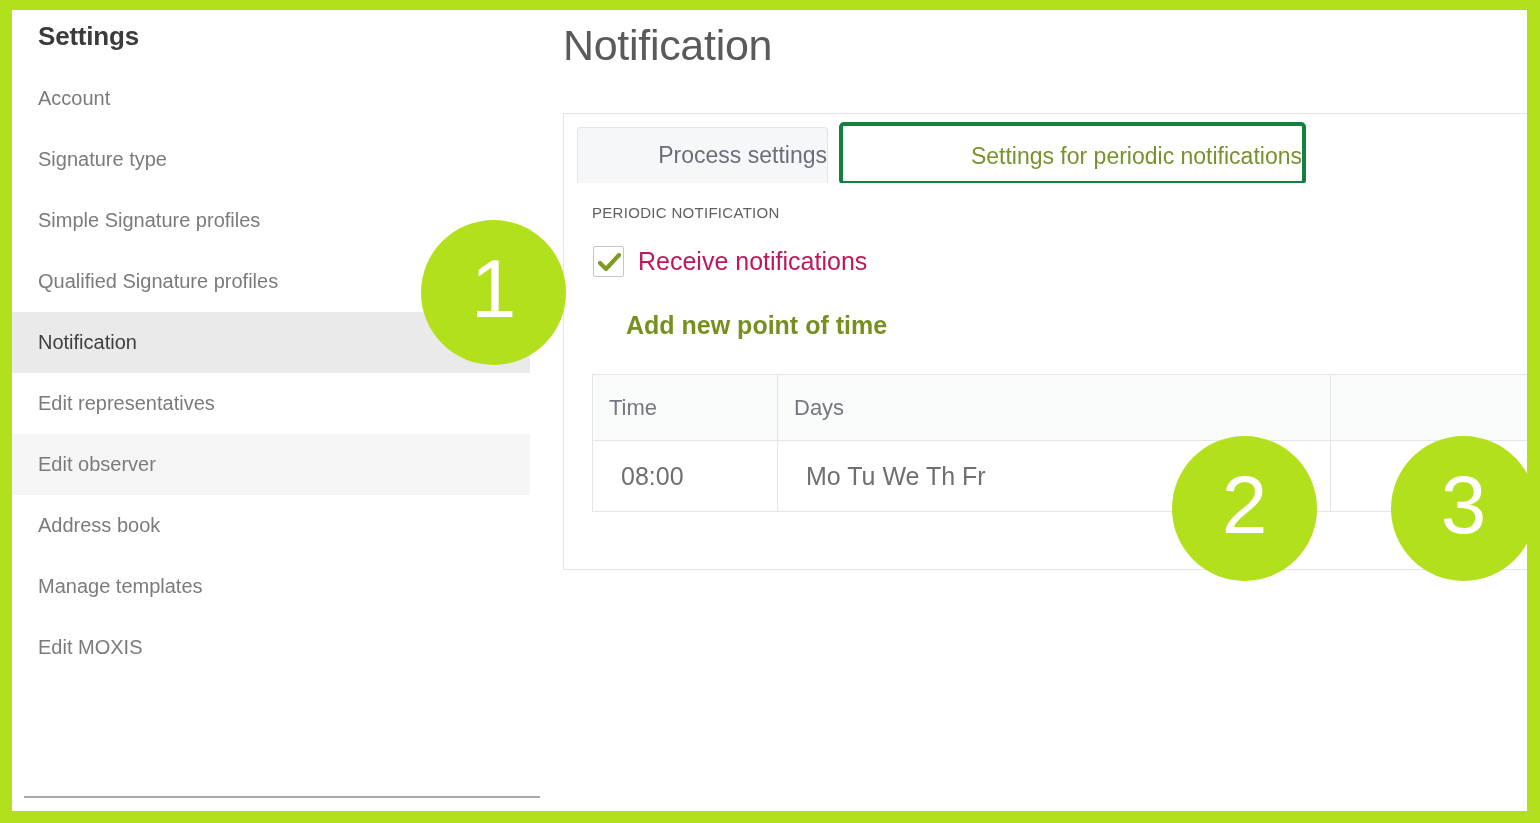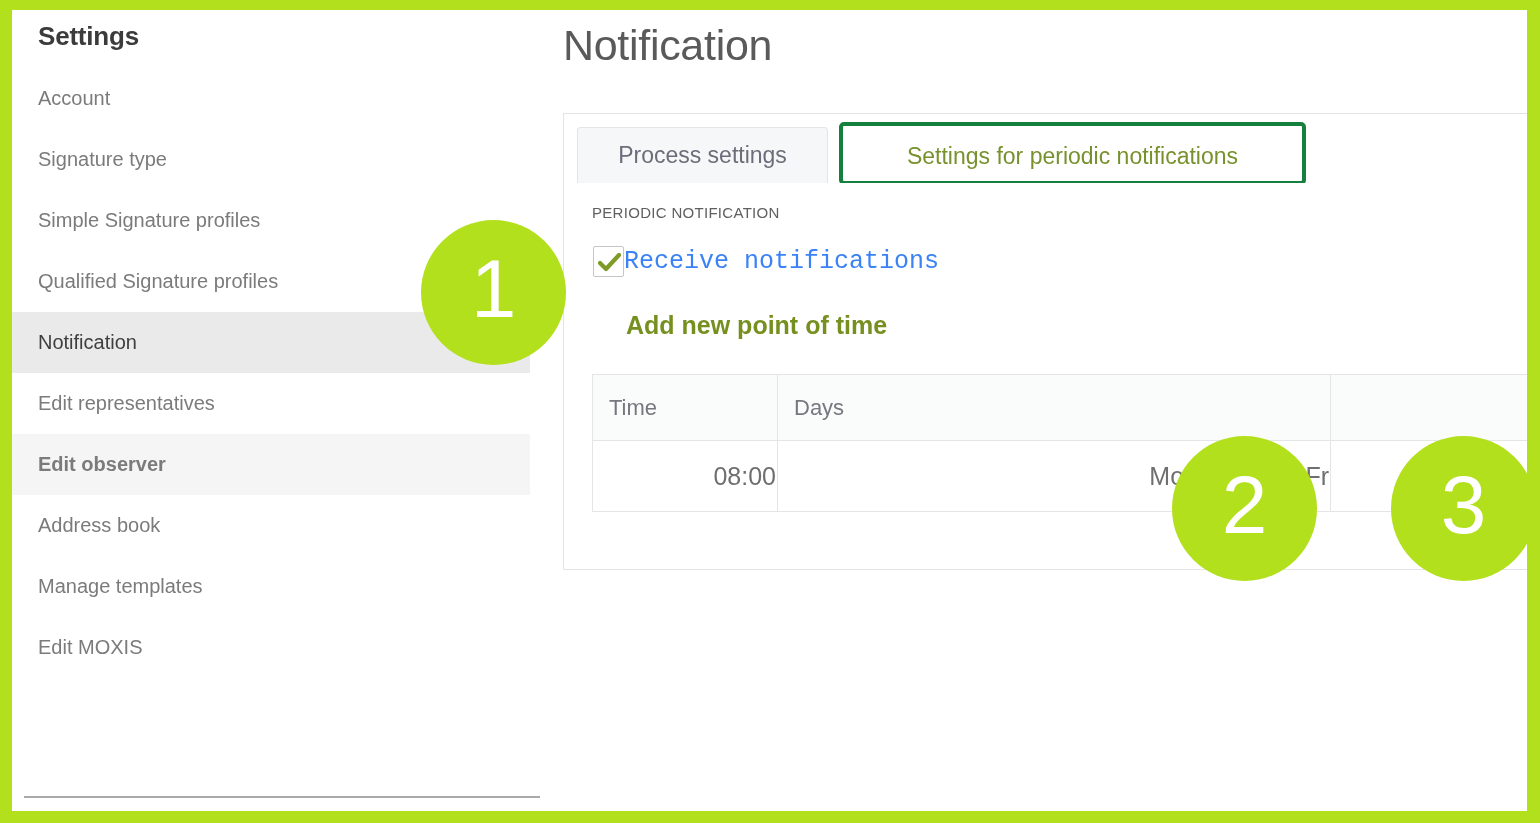--- a/index.html
+++ b/index.html
@@ -71,21 +71,21 @@
     box-sizing: border-box;
     height: 61px;
     line-height: 61px;
     padding-left: 26px;
     font-size: 20px;
     color: #7b7b7b;
     white-space: nowrap;
     background: transparent;
     cursor: pointer;
   }
-  .nav-item.soft-hover { background: #f5f5f5; font-weight: bold; }
+  .nav-item.soft-hover { background: #f5f5f5; }
   .nav-item.active {
     background: #eaeaea;
     color: #3f3f3f;
   }
   .sidebar-divider {
     position: absolute;
     left: 12px;
     top: 786px;
     width: 516px;
     height: 2px;
@@ -131,21 +131,21 @@
   }
   .tab {
     position: absolute;
     top: 0;
     box-sizing: border-box;
     height: 56px;
     line-height: 54px;
     border-radius: 4px 4px 0 0;
     font-size: 23px;
     white-space: nowrap;
-    text-align: center;
+    text-align: right;
     cursor: pointer;
   }
   .tab-inactive {
     left: 0;
     width: 251px;
     background: #f6f7f8;
     border: 1px solid #e2e4e6;
     border-bottom: none;
     color: #6d6d7a;
   }
@@ -194,24 +194,24 @@
     height: 31px;
     box-sizing: border-box;
     border: 1px solid #c6c6c6;
     border-radius: 2px;
     background: #ffffff;
     cursor: pointer;
     flex: none;
   }
   .checkbox svg { position: absolute; left: 4px; top: 6px; }
   .check-label {
+    margin-left: 14px;
     font-size: 25px;
-    color: #3b82f6;
+    color: #be185d;
     white-space: nowrap;
-    font-family: Liberation Mono, monospace;
   }
 
   .add-link {
     position: absolute;
     left: 62px;
     top: 128px;
     font-size: 25px;
     font-weight: bold;
     color: #76901f;
     cursor: pointer;
@@ -239,21 +239,20 @@
     font-size: 22px;
     color: #77777f;
     padding-left: 16px;
   }
   .sched-table tbody td {
     background: #ffffff;
     height: 68px;
     font-size: 25px;
     color: #6f6f6f;
     padding-left: 28px;
-    text-align: right;
   }
   .col-time    { width: 185px; }
   .col-days    { width: 553px; }
   .col-actions { width: 206px; }
   .cell-actions {
     padding-left: 0 !important;
     text-align: center;
   }
   .action-icons {
     display: flex;

